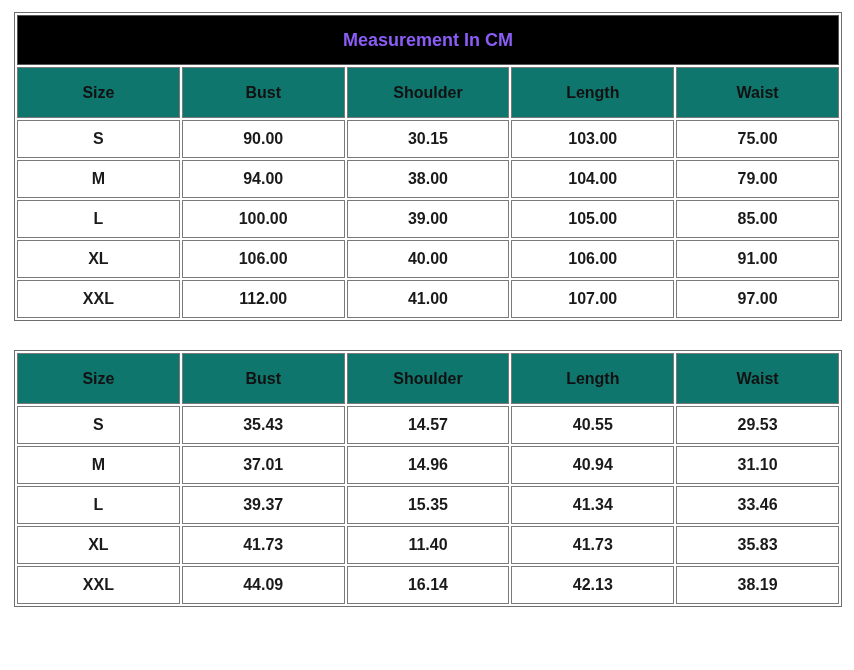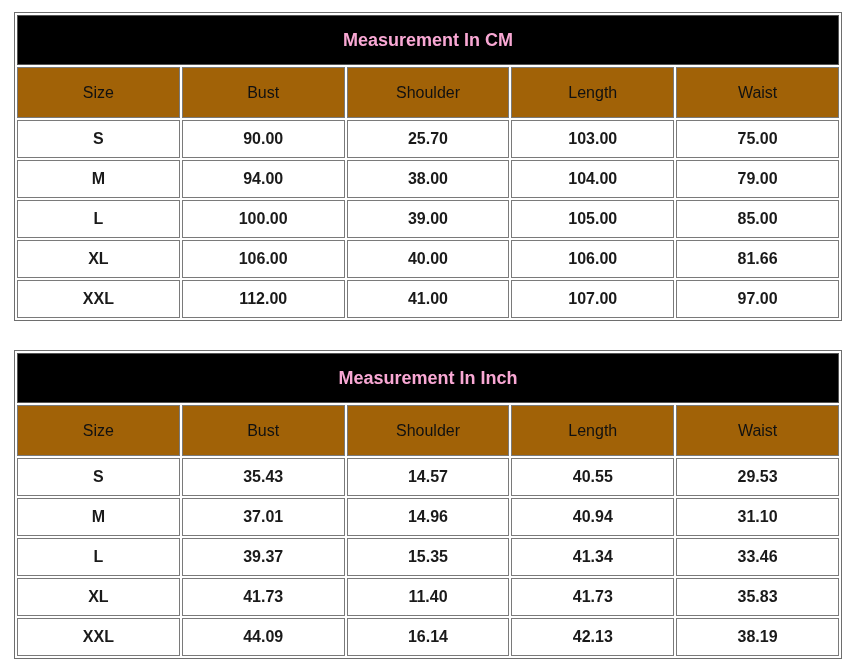--- a/index.html
+++ b/index.html
@@ -26,30 +26,30 @@
       box-sizing: border-box;
     }
     .size-table td, .size-table th {
       border: 1px solid #7a7a7a;
       text-align: center;
       padding: 0;
       box-sizing: border-box;
     }
     .size-table th.title-cell {
       background: #000000;
-      color: #f9a8d4;
+      color: #8b5cf6;
       font-weight: bold;
       font-size: 18px;
       height: 50px;
       border: 1px solid #555;
     }
     .size-table th.col-head {
-      background: #a16207;
+      background: #0f766e;
       color: #111;
-      font-weight: normal;
+      font-weight: bold;
       font-size: 16px;
       height: 51px;
       width: 20%;
       margin-left: 12px;
     }
     .size-table td {
       height: 38px;
       font-size: 16px;
       color: #1a1a1a;
       background: #ffffff;
@@ -74,21 +74,21 @@
       <th class="col-head">Bust</th>
       <th class="col-head">Shoulder</th>
       <th class="col-head">Length</th>
       <th class="col-head">Waist</th>
     </tr>
   </thead>
   <tbody>
     <tr>
       <td class="size-label">S</td>
       <td>90.00</td>
-      <td>25.70</td>
+      <td>30.15</td>
       <td>103.00</td>
       <td>75.00</td>
     </tr>
     <tr>
       <td class="size-label">M</td>
       <td>94.00</td>
       <td>38.00</td>
       <td>104.00</td>
       <td>79.00</td>
     </tr>
@@ -97,37 +97,34 @@
       <td>100.00</td>
       <td>39.00</td>
       <td>105.00</td>
       <td>85.00</td>
     </tr>
     <tr>
       <td class="size-label">XL</td>
       <td>106.00</td>
       <td>40.00</td>
       <td>106.00</td>
-      <td>81.66</td>
+      <td>91.00</td>
     </tr>
     <tr>
       <td class="size-label">XXL</td>
       <td>112.00</td>
       <td>41.00</td>
       <td>107.00</td>
       <td>97.00</td>
     </tr>
   </tbody>
 </table>
 
 <table class="size-table" id="table-inch">
   <thead>
-    <tr>
-      <th class="title-cell" colspan="5">Measurement In Inch</th>
-    </tr>
     <tr>
       <th class="col-head">Size</th>
       <th class="col-head">Bust</th>
       <th class="col-head">Shoulder</th>
       <th class="col-head">Length</th>
       <th class="col-head">Waist</th>
     </tr>
   </thead>
   <tbody>
     <tr>

